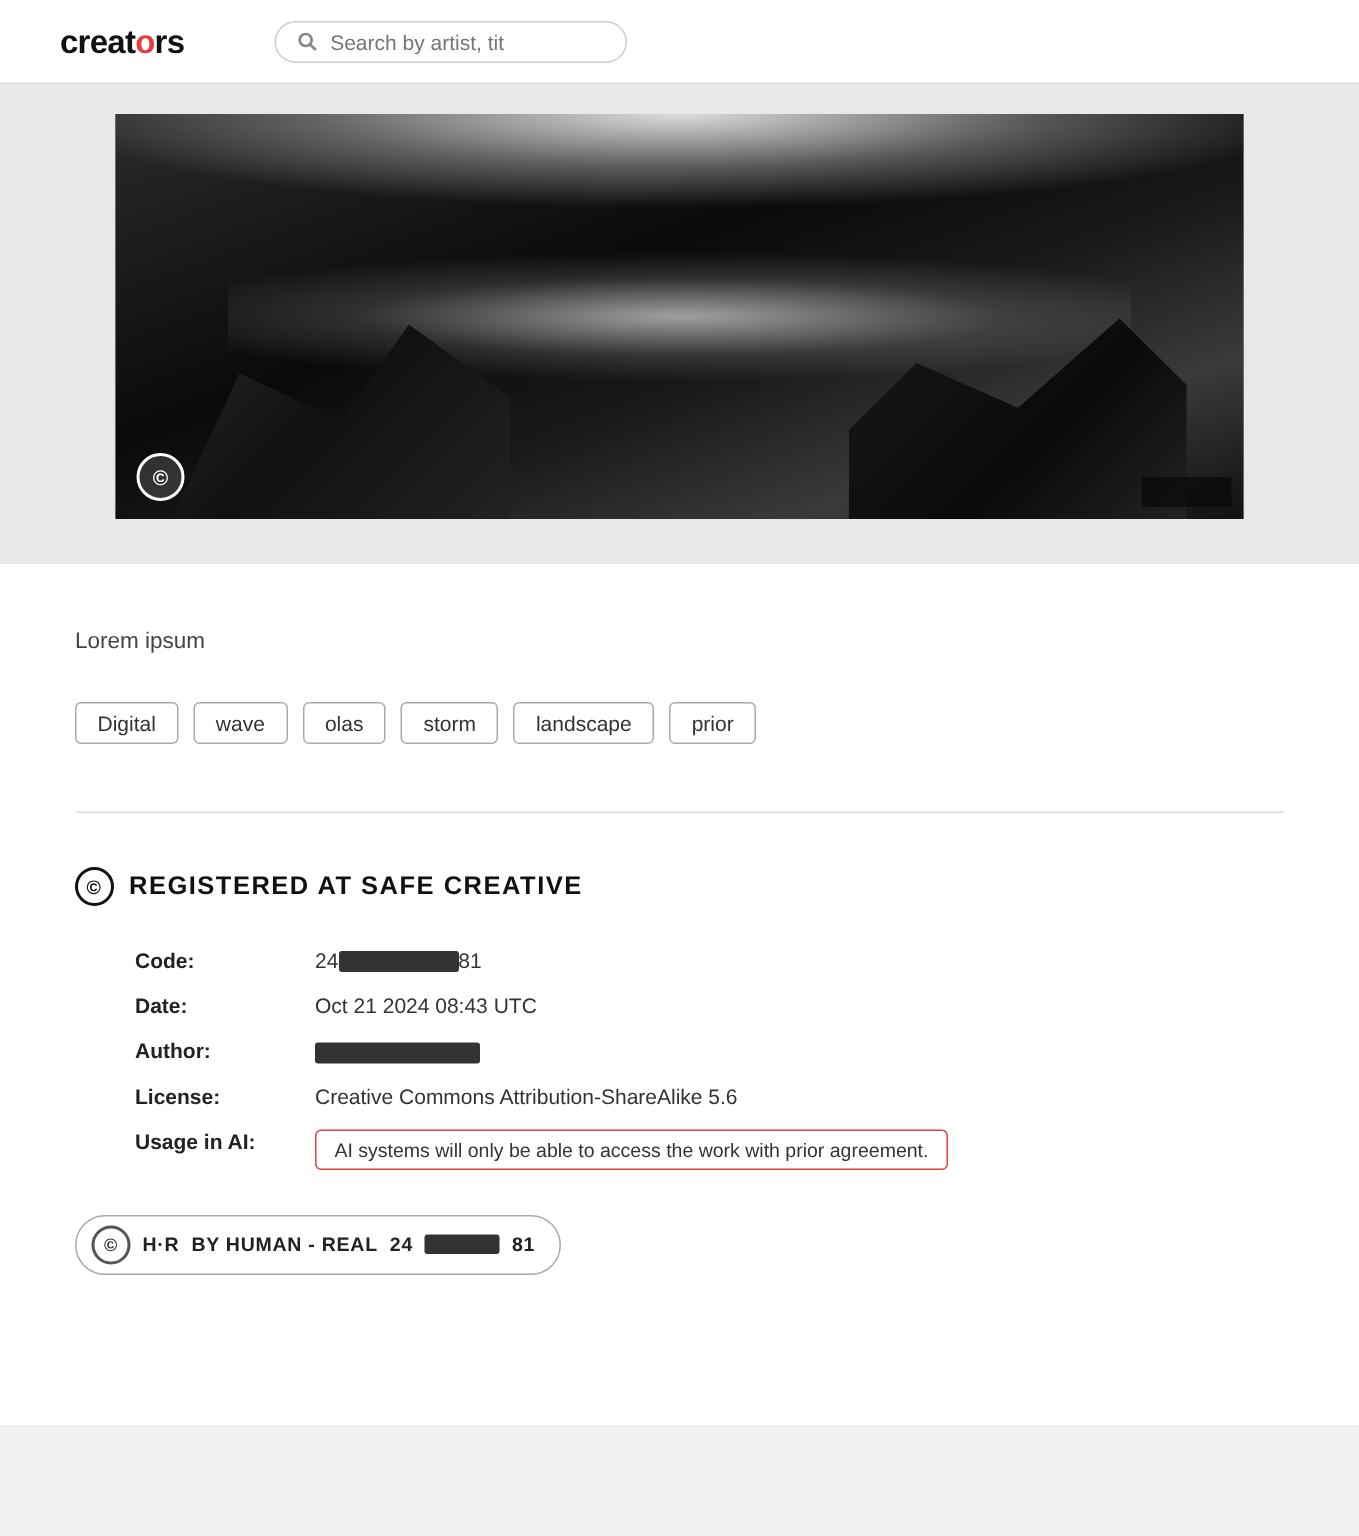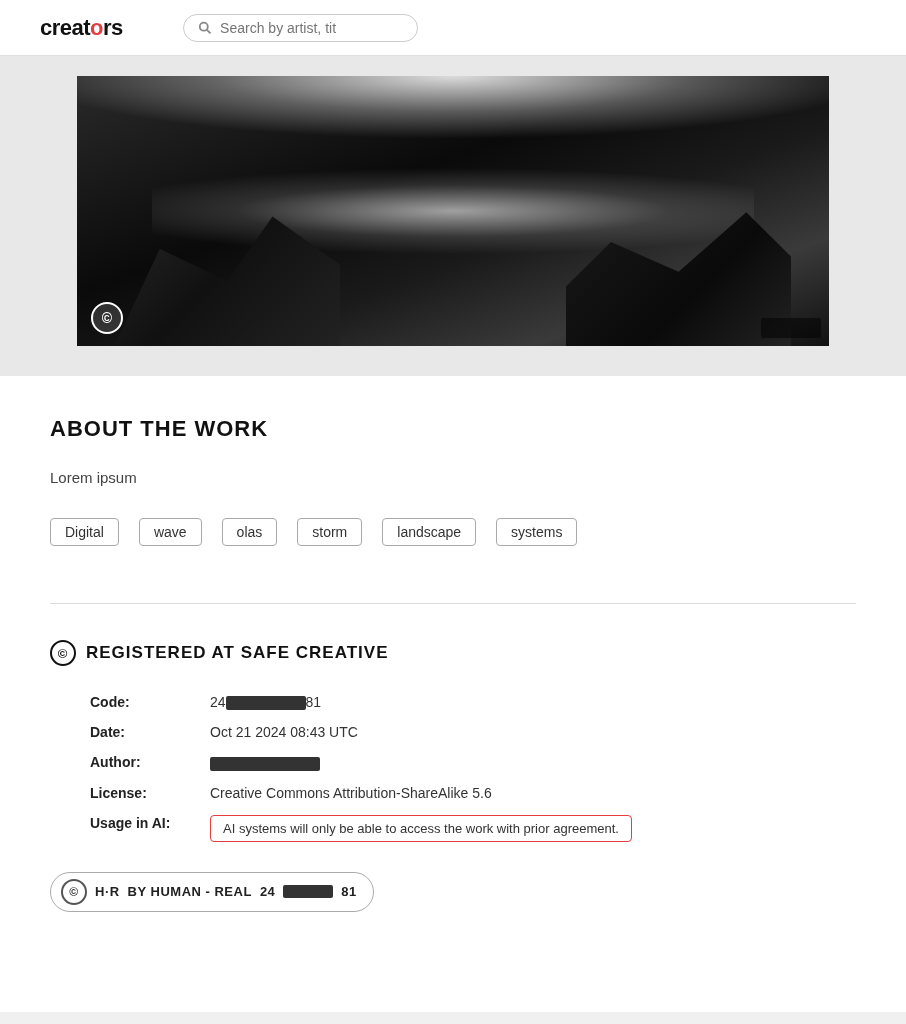--- a/index.html
+++ b/index.html
@@ -176,23 +176,23 @@
       color: #111;
     }
     .description-text {
       font-size: 15px;
       color: #444;
       margin-bottom: 28px;
       line-height: 1.6;
     }
     .tags-container {
       display: flex;
-      gap: 20px;
+      gap: 10px;
       flex-wrap: wrap;
-      margin-bottom: 57px;
+      margin-bottom: 45px;
     }
     .tag {
       border: 1px solid #aaa;
       border-radius: 4px;
       padding: 5px 14px;
       font-size: 14px;
       color: #333;
       background: #fff;
       cursor: pointer;
     }
@@ -323,29 +323,28 @@
       <div class="wave-rock-right"></div>
     </div>
     <div class="hero-badge">©</div>
     <div class="hero-bottom-right"></div>
   </div>
 </section>
 
 <section class="content-section">
 
   <div>
-    <h2 class="section-title">ABOUT THE WORK</h2>
     <p class="description-text">Lorem ipsum</p>
     <div class="tags-container">
       <span class="tag">Digital</span>
       <span class="tag">wave</span>
       <span class="tag">olas</span>
       <span class="tag">storm</span>
       <span class="tag">landscape</span>
-      <span class="tag">systems</span>
+      <span class="tag">prior</span>
     </div>
   </div>
 
   <hr class="divider">
 
   <div class="safe-creative-section">
     <div class="safe-creative-title">
       <div class="sc-circle-icon">©</div>
       <span>REGISTERED AT SAFE CREATIVE</span>
     </div>

